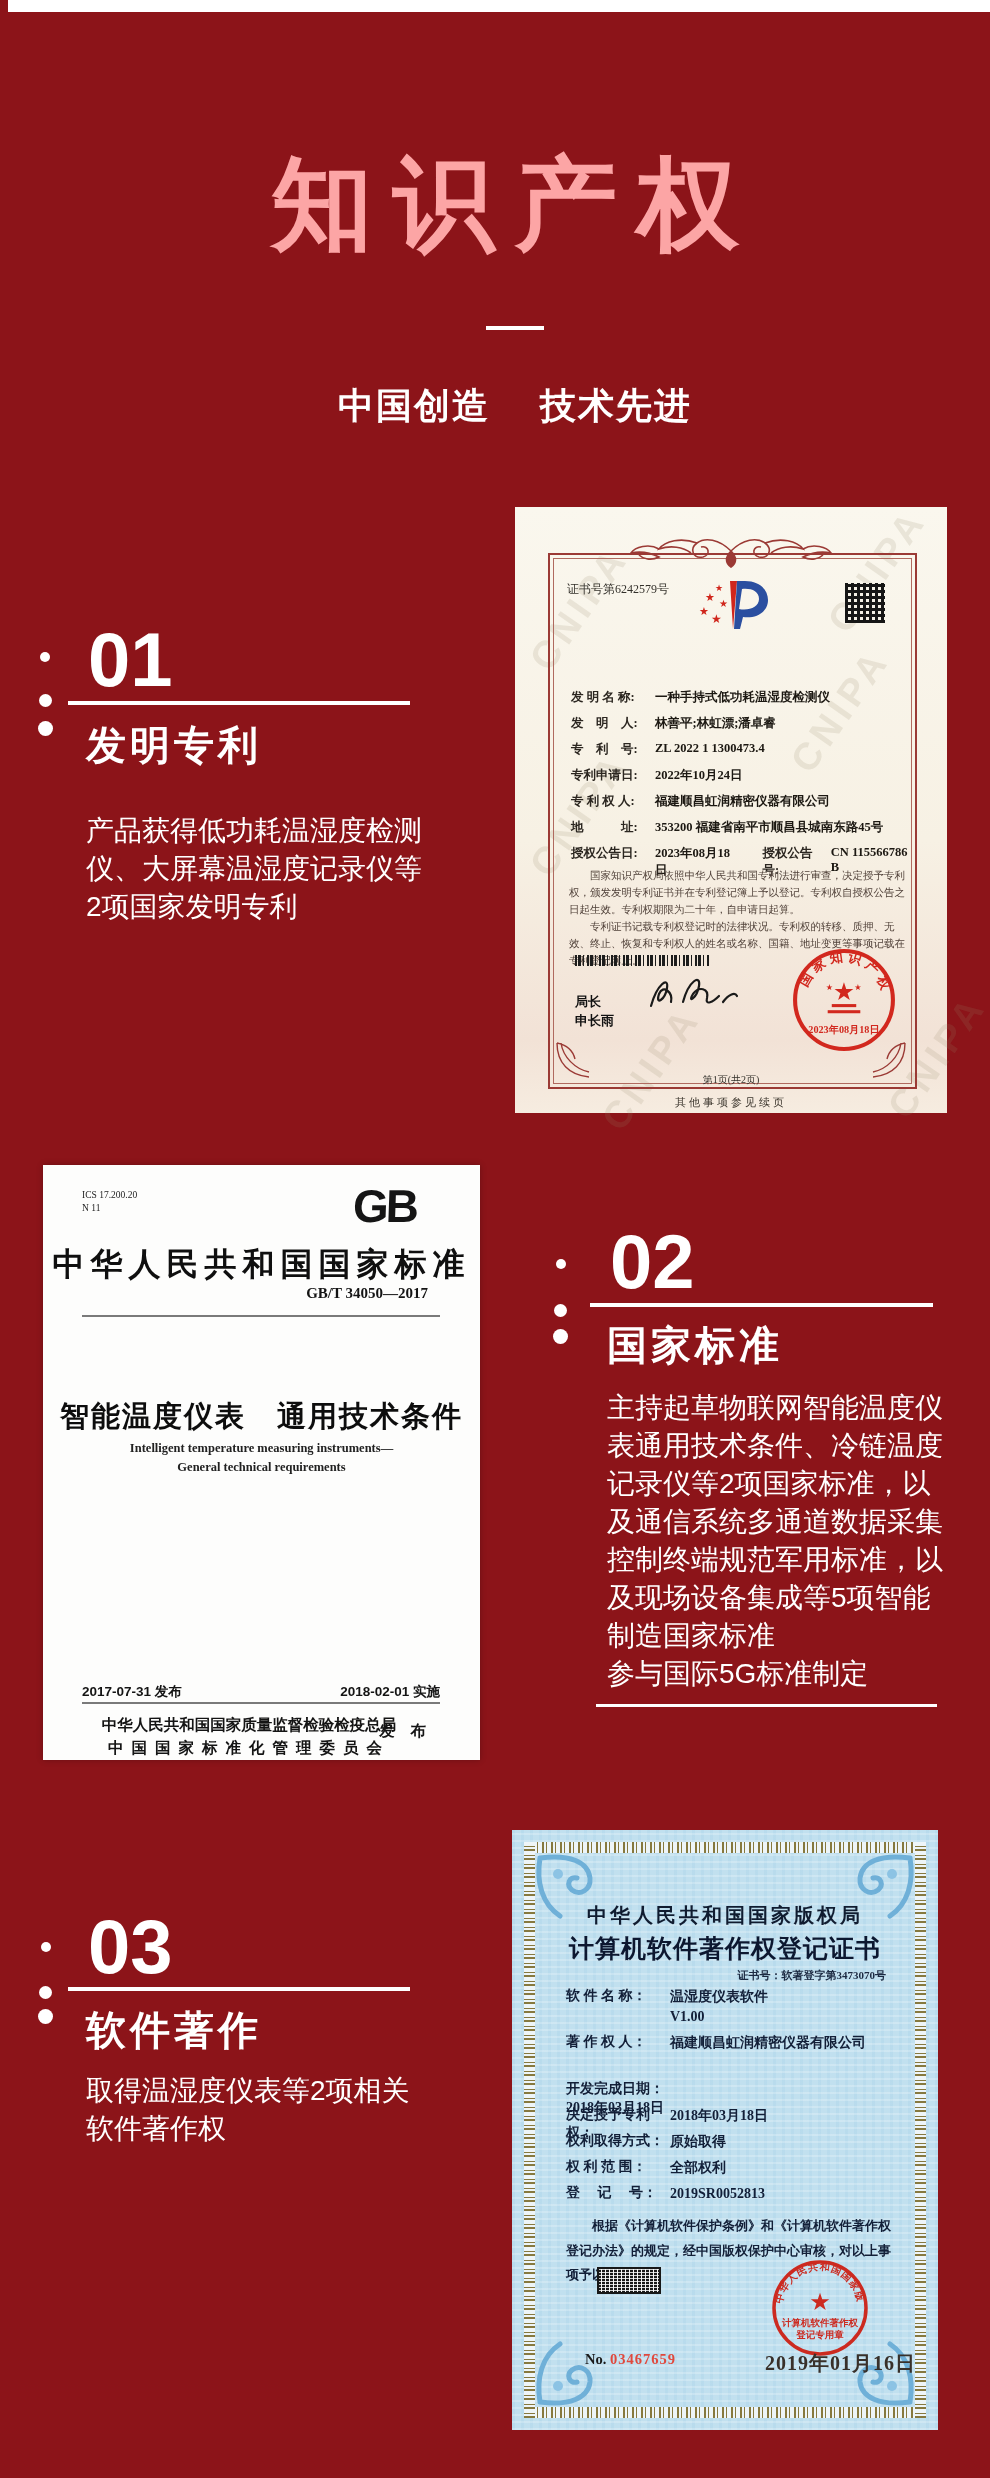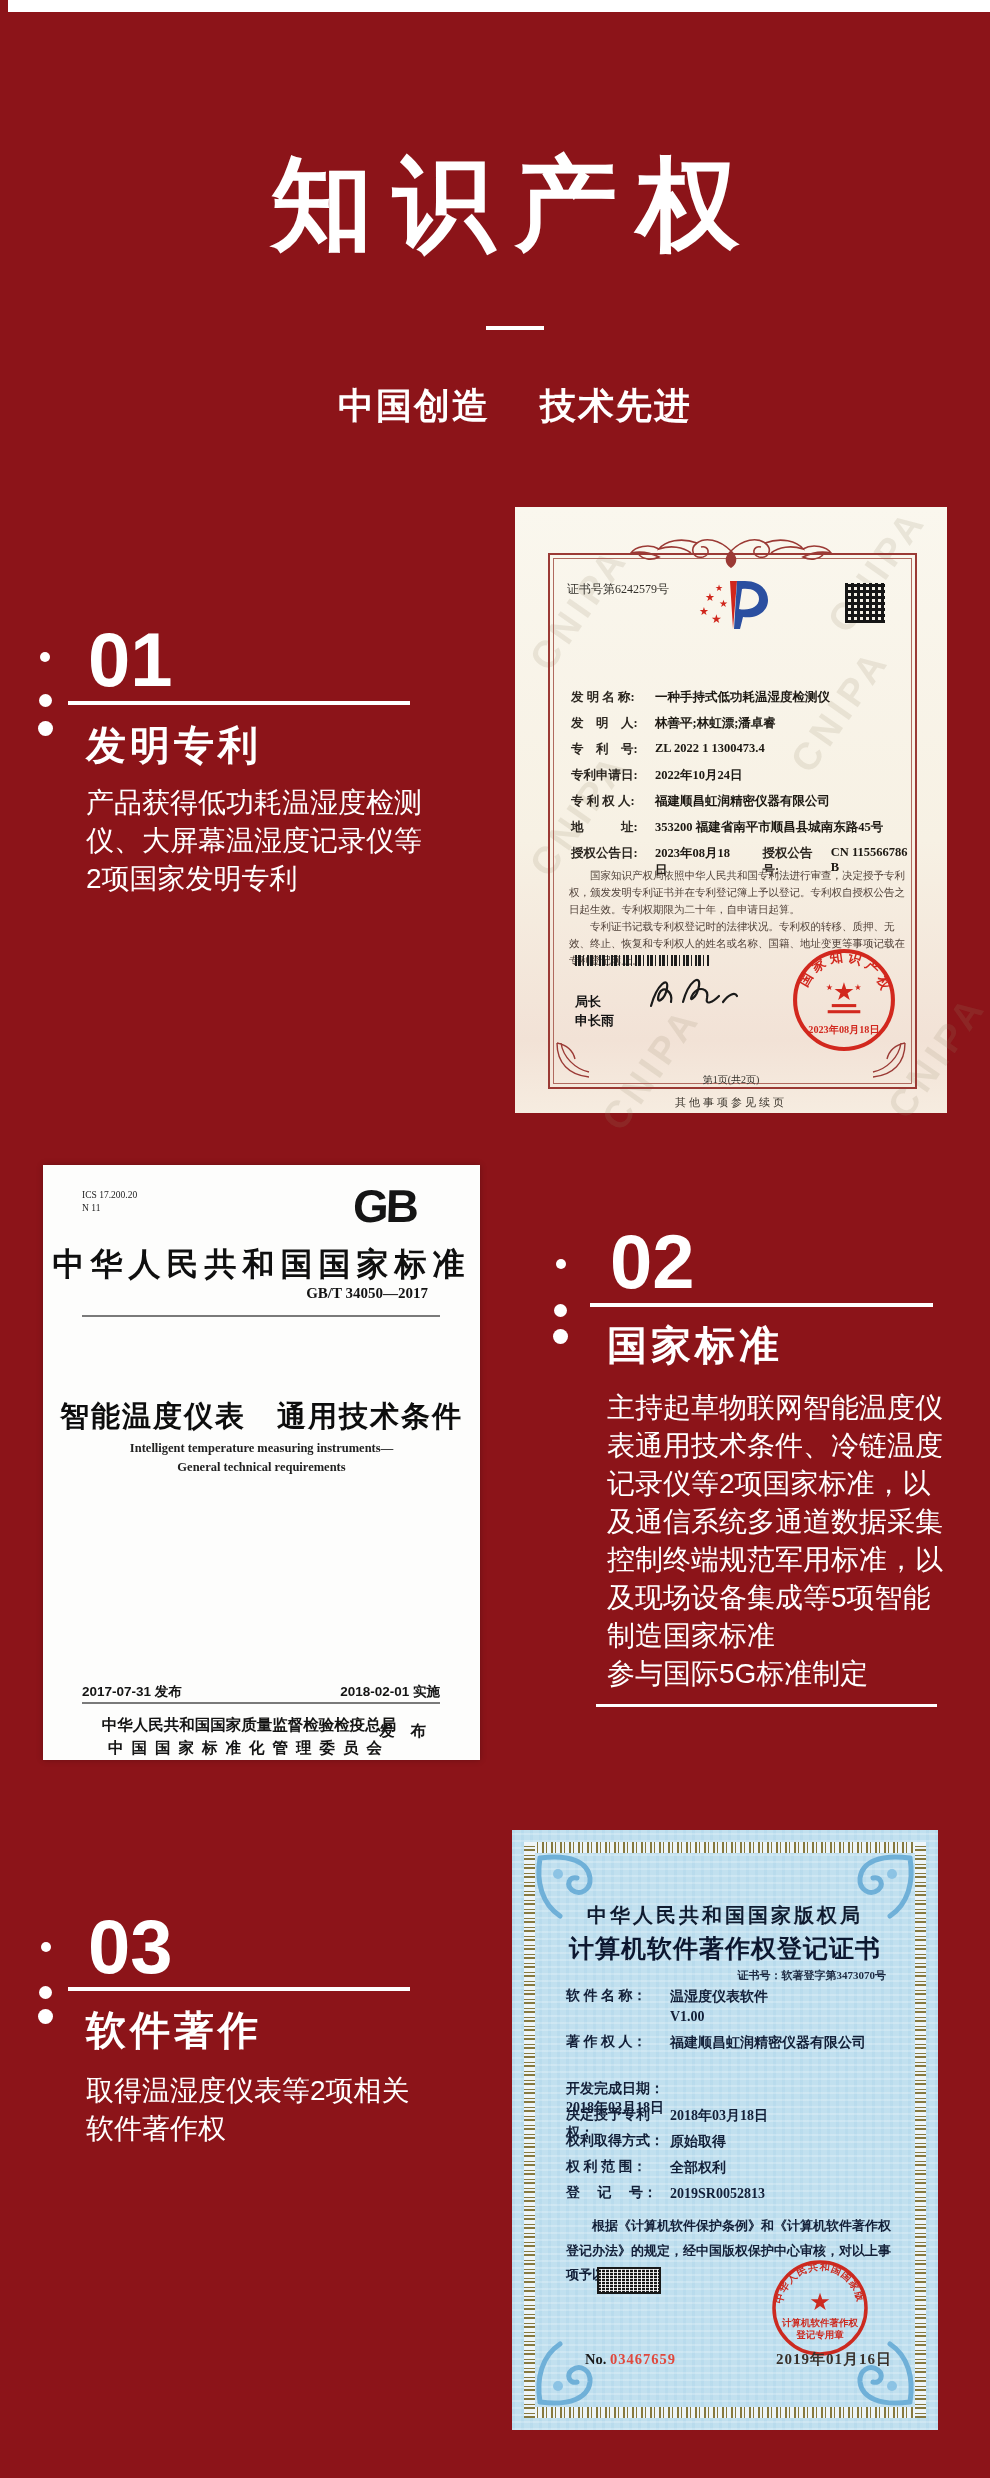--- a/index.html
+++ b/index.html
@@ -2,21 +2,21 @@
 <html><head>
 <meta charset="utf-8">
 <style>
   html,body{margin:0;padding:0;background:#5a0d10;}
   .page{position:relative;width:990px;height:2478px;margin:0 auto;background:#8C1419;overflow:hidden;
         font-family:"Liberation Sans",sans-serif;}
 
   
   .top-strip{position:absolute;left:8px;right:0;top:0;height:12px;background:#ffffff;}
   .page-title{position:absolute;left:calc(50% + 20px);transform:translateX(-50%);top:153px;
-    color:#ffffff;font-size:102px;font-weight:900;letter-spacing:20px;white-space:nowrap;line-height:1;}
+    color:#fca5a5;font-size:102px;font-weight:900;letter-spacing:20px;white-space:nowrap;line-height:1;}
   .hdr-divider{position:absolute;left:calc(50% + 20px);transform:translateX(-50%);top:326px;width:58px;height:4px;background:#fff;}
   .page-subtitle{position:absolute;left:calc(50% + 20px);transform:translateX(-50%);top:382px;
     color:#fff;font-size:36px;font-weight:700;letter-spacing:2px;white-space:nowrap;}
 
   
   .dot{position:absolute;background:#fff;border-radius:50%;}
   .sec-num{position:absolute;color:#fff;font-size:76px;font-weight:800;line-height:1;}
   .sec-line{position:absolute;height:4px;background:#fff;}
   .sec-heading{position:absolute;color:#fff;font-size:40px;font-weight:800;letter-spacing:4px;line-height:1.1;white-space:nowrap;}
   .sec-body{position:absolute;color:#fff;font-size:28px;line-height:38px;font-weight:500;white-space:pre-line;}
@@ -101,42 +101,42 @@
   .c3-no{position:absolute;right:52px;top:138px;font-size:11px;font-weight:700;color:#1c2a42;}
   .c3row{position:absolute;left:54px;display:flex;font-size:14px;font-weight:700;color:#121f38;}
   .c3row .lbl{width:104px;flex:none;}
   .c3row .val{white-space:pre-line;line-height:1.45;}
   .c3-para{position:absolute;left:54px;right:42px;top:384px;font-size:13px;font-weight:700;line-height:1.9;
     color:#121f38;text-indent:2em;}
   .bar2d{position:absolute;left:85px;top:437px;width:64px;height:27px;background:#181818;box-shadow:inset 0 0 0 2px #181818;
     background-image:repeating-linear-gradient(90deg,rgba(255,255,255,0.95) 0 1px,transparent 1px 4px),
                      repeating-linear-gradient(0deg,rgba(255,255,255,0.8) 0 1px,transparent 1px 3px);}
   .cert3 .seal-svg{left:258px;top:428px;width:100px;height:100px;}
-  .c3-sealdate{position:absolute;left:264px;top:520px;font-size:15px;font-weight:700;color:#38302a;letter-spacing:1px;}
+  .c3-sealdate{position:absolute;left:253px;top:520px;font-size:20px;font-weight:700;color:#38302a;letter-spacing:1px;}
   .c3-noline{position:absolute;left:73px;top:521px;font-size:14.5px;font-weight:700;color:#1a1a1a;}
   .c3-noline .red{color:#e0483c;letter-spacing:1px;}
 </style>
 </head>
 <body>
 
 <div class="page">
 
   <div class="top-strip"></div>
 
   <div class="page-title">知识产权</div>
   <div class="hdr-divider"></div>
   <div class="page-subtitle">中国创造　 技术先进</div>
 
   <span class="dot" style="left:40px;top:652px;width:10px;height:10px;"></span>
   <span class="dot" style="left:39px;top:694px;width:13px;height:13px;"></span>
   <span class="dot" style="left:38px;top:721px;width:15px;height:15px;"></span>
   <div class="sec-num" style="left:88px;top:622px;">01</div>
   <div class="sec-line" style="left:68px;top:701px;width:342px;"></div>
   <div class="sec-heading" style="left:86px;top:723px;">发明专利</div>
-  <div class="sec-body" style="left:86px;top:784px;width:420px;">产品获得低功耗温湿度检测
+  <div class="sec-body" style="left:86px;top:812px;width:420px;">产品获得低功耗温湿度检测
 仪、大屏幕温湿度记录仪等
 2项国家发明专利</div>
 
   <div class="cert1">
     <span class="wm" style="left:-6px;top:80px;">CNIPA</span>
     <span class="wm" style="left:292px;top:42px;">CNIPA</span>
     <span class="wm" style="left:255px;top:182px;">CNIPA</span>
     <span class="wm" style="left:-6px;top:286px;">CNIPA</span>
     <span class="wm" style="left:66px;top:540px;">CNIPA</span>
     <span class="wm" style="left:352px;top:528px;">CNIPA</span>

